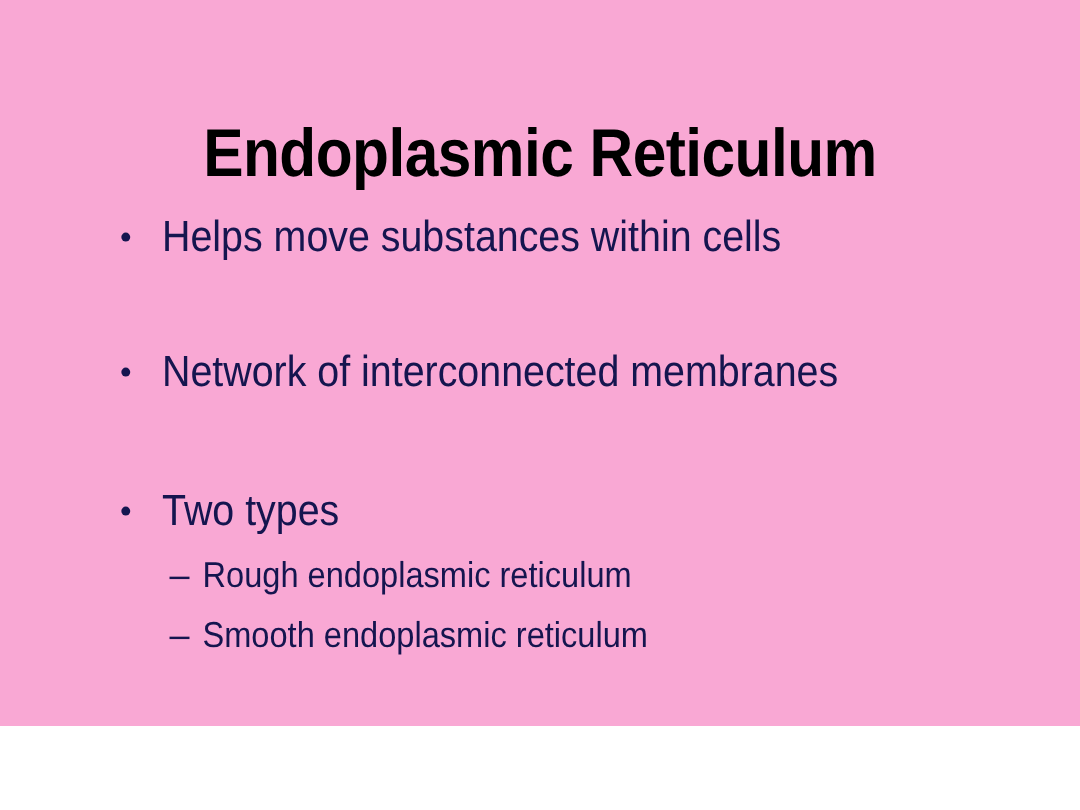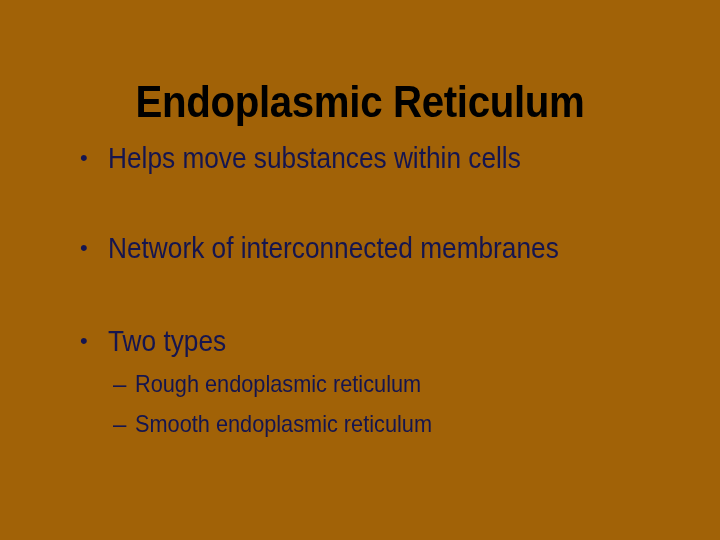--- a/index.html
+++ b/index.html
@@ -9,22 +9,22 @@
     background: #ffffff;
   }
 
   body {
     font-family: "Liberation Sans", sans-serif;
   }
 
   #slide {
     position: relative;
     width: 720px;
-    height: 540px;
-    background: #a16207;
+    height: 484px;
+    background: #f9a8d4;
     overflow: hidden;
     -webkit-font-smoothing: none;
   }
 
   
   #slide-title {
     position: absolute;
     left: 0;
     top: 47px;
     width: 720px;

